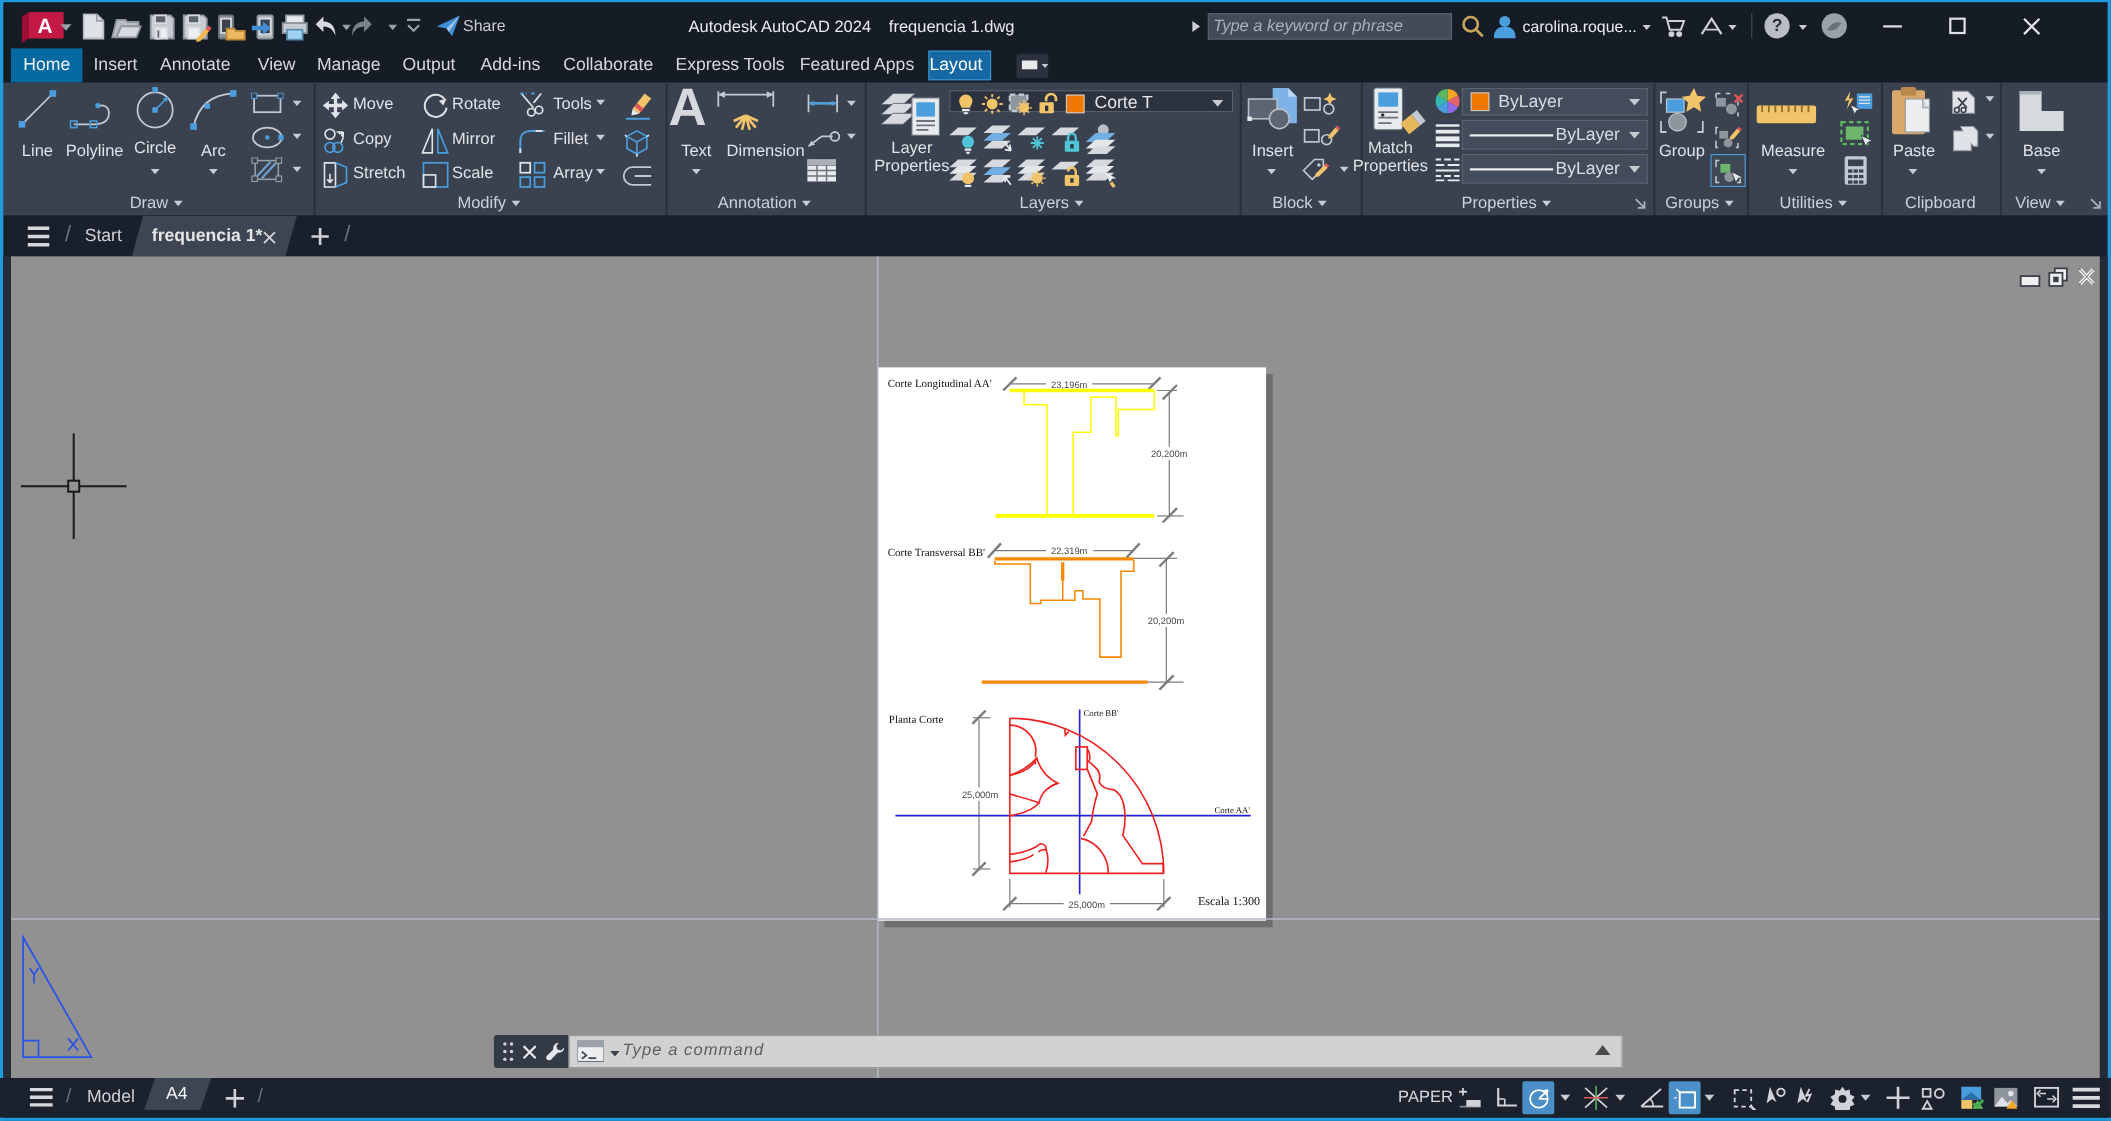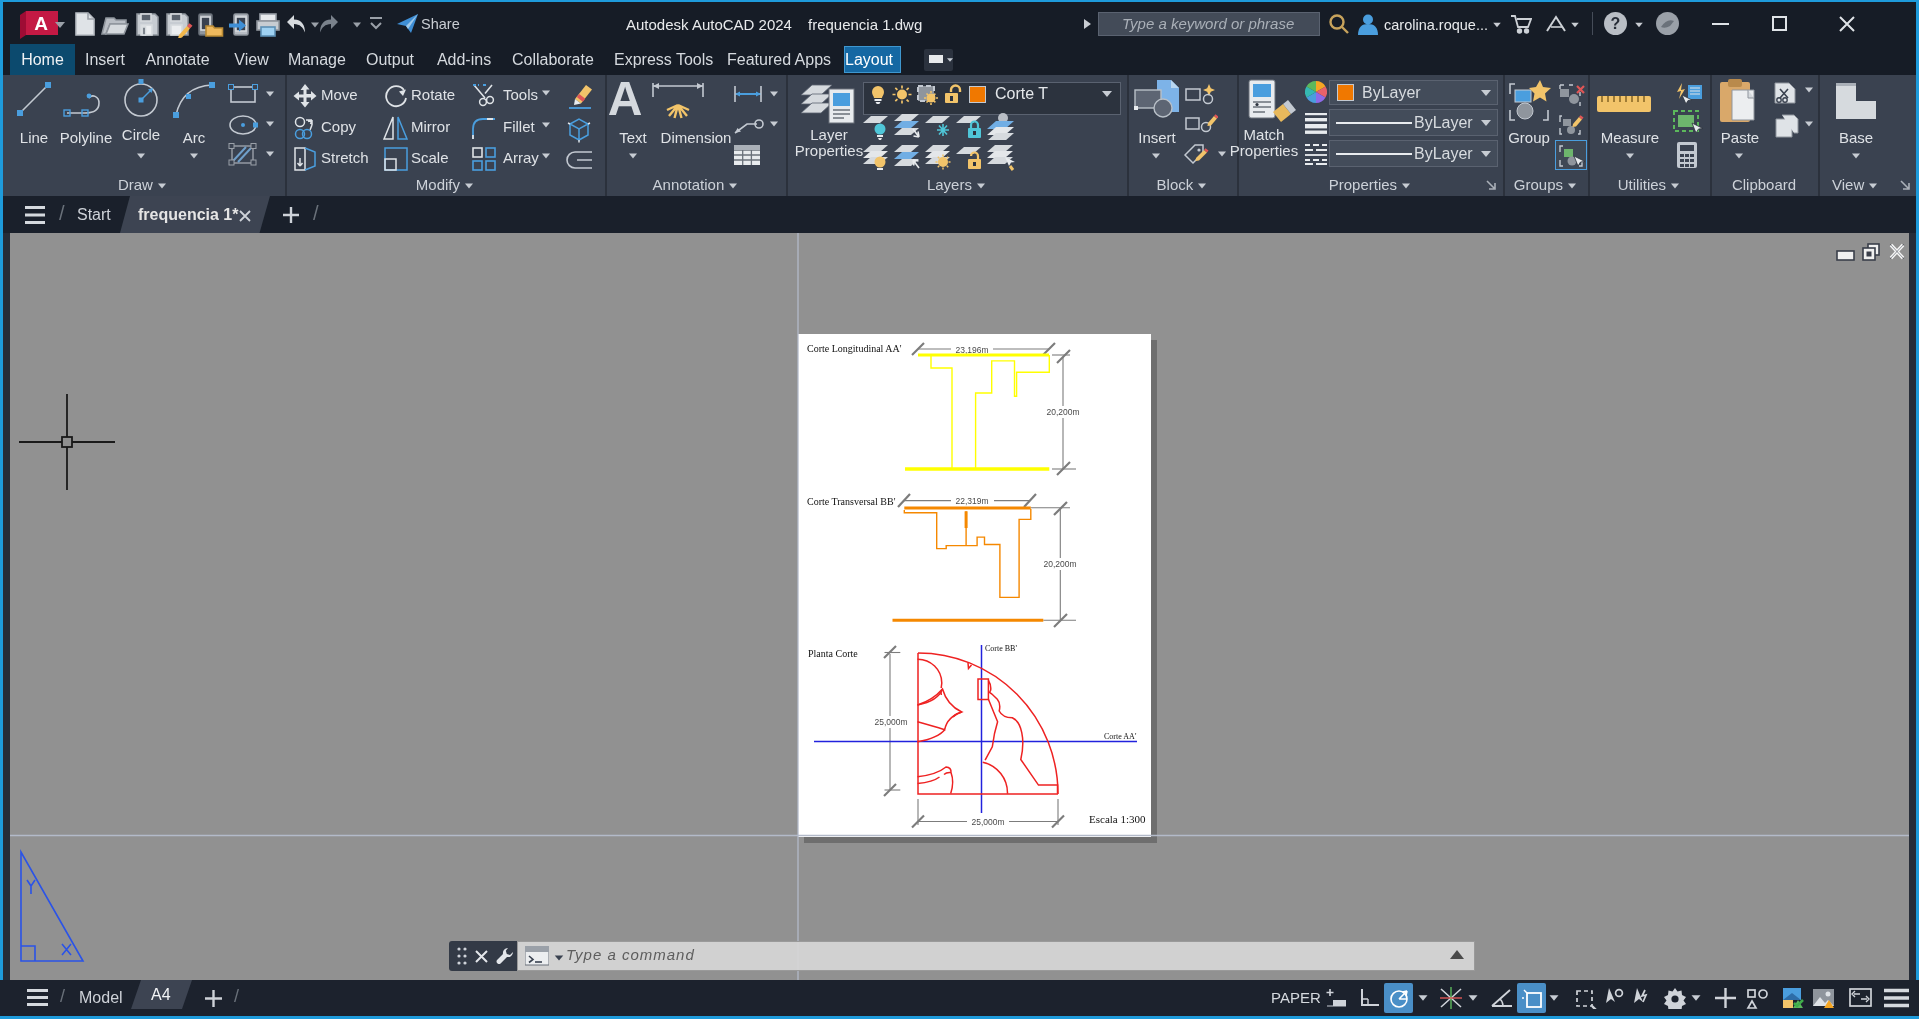--- a/index.html
+++ b/index.html
@@ -8,21 +8,21 @@
   #win { position:absolute; left:0; top:0; width:1919px; height:1019px; background:#161c26; }
   .abs { position:absolute; }
 
   
   #titlebar { position:absolute; left:0; top:0; width:1919px; height:44px; background:#161c26; border-top:2px solid #1e9bdb; }
   #titlebar .ttl { position:absolute; top:14px; color:#e8eaec; font-size:15px; white-space:nowrap; }
 
   
   #tabrow { position:absolute; left:0; top:44px; width:1919px; height:31px; background:#161c26; }
   .rtab { position:absolute; top:0; height:31px; line-height:31px; color:#d5d9de; font-size:16px; text-align:center; white-space:nowrap; }
-  .rtab.active { background:#0c4a6e; color:#f0f2f4; }
+  .rtab.active { background:#0369a1; color:#f0f2f4; }
   #layoutbtn { position:absolute; top:2px; height:27px; line-height:26px; background:#1568a3; border:1px solid #3f97cf; color:#fff; font-size:16px; text-align:left; }
 
   
   #ribbon { position:absolute; left:0; top:75px; width:1919px; height:121px; background:#3a4250; }
   .psep { position:absolute; top:0; width:2px; height:121px; background:#2b313c; }
   .plabel { position:absolute; top:101px; width:100%; font-size:15px; color:#ccd1d8; text-align:center; }
   .biglabel { font-size:15px; color:#dfe2e6; text-align:center; }
   .rowlabel { font-size:15px; color:#dfe2e6; }
   .caret { display:inline-block; width:0; height:0; border-left:5px solid transparent; border-right:5px solid transparent; border-top:6px solid #c7ccd3; vertical-align:middle; }
 
@@ -108,21 +108,21 @@
         <path d="M10,13 L22,1 L12,16 Z" fill="#9fc9ea"></path>
       </svg>
     <span class="ttl" style="left:421px;color:#c9cdd3;font-size:14.5px">Share</span>
 
     <span class="ttl" style="left:626px">Autodesk AutoCAD 2024</span>
     <span class="ttl" style="left:808px">frequencia 1.dwg</span>
 
     <svg class="abs" style="left:1082px;top:16px" width="10" height="12">
         <path d="M2,1 l7,5 -7,5 z" fill="#c9cdd3"></path>
       </svg>
-    <div class="abs" style="left:1098px;top:10px;width:222px;height:24px;background:#434b58;border:1px solid #5a6270;color:#aab0b8;font-style:italic;font-size:15px;line-height:22px;padding-left:23px">Type a keyword or phrase</div>
+    <div class="abs" style="left:1098px;top:10px;width:222px;height:24px;background:#434b58;border:1px solid #5a6270;color:#aab0b8;font-style:italic;font-size:15px;line-height:22px;padding-left:4px">Type a keyword or phrase</div>
     <svg class="abs" style="left:1328px;top:11px" width="22" height="22" fill="none" stroke="#c8a35c" stroke-width="2.4">
         <circle cx="9" cy="9" r="6.5"></circle>
         <path d="M14,14 l6,6"></path>
       </svg>
     <svg class="abs" style="left:1358px;top:11px" width="20" height="22">
         <circle cx="10" cy="6.5" r="5" fill="#4a9ede"></circle>
         <path d="M0,22 c0,-8 4,-11 10,-11 c6,0 10,3 10,11 z" fill="#4a9ede"></path>
       </svg>
     <span class="ttl" style="left:1384px;font-size:14.5px;top:15px">carolina.roque...</span>
     <span class="caret abs" style="left:1492px;top:20px;border-top-color:#c9cdd3;transform:scale(0.75)"></span>
@@ -352,21 +352,21 @@
             <path d="M1,16 l11,-10 h20 l-11,10 z"></path>
             <path d="M1,25 l11,-10 h20 l-11,10 z"></path>
             <path d="M1,34 l11,-10 h20 l-11,10 z"></path>
           </g>
         <rect x="29" y="10" width="25" height="34" fill="#e8ebee" stroke="#6a717a"></rect>
           <rect x="33" y="14" width="17" height="13" fill="#4a9ede"></rect>
           <path d="M33,31 h17 M33,35 h17 M33,39 h11" stroke="#6a717a" stroke-width="1.6"></path>
       </svg>
       <div class="biglabel abs" style="left:0px;top:52px;width:86px;line-height:16px">Layer<br>Properties</div>
 
-      <div class="abs" style="left:77px;top:7px;width:258px;height:33px;background:#2c333e;border:1px solid #5a6270">
+      <div class="abs" style="left:77px;top:7px;width:258px;height:20px;background:#2c333e;border:1px solid #5a6270">
         <svg class="abs" style="left:5px;top:2px" width="18" height="19">
             <path d="M9,1 a6,6 0 0 1 6,6 c0,3 -2,4 -2,6 h-8 c0,-2 -2,-3 -2,-6 a6,6 0 0 1 6,-6z" fill="#f2c46a"></path>
             <rect x="5.5" y="14" width="7" height="2" fill="#e8ebee"></rect>
             <path d="M6.5,17 h5 l-1.2,2 h-2.6z" fill="#e8ebee"></path>
           </svg>
         <svg class="abs" style="left:28px;top:2px" width="20" height="19">
             <circle cx="10" cy="9.5" r="5" fill="#f2c46a"></circle>
             <g stroke="#f2c46a" stroke-width="1.7">
               <path d="M10,0.5 v3 M10,15.5 v3 M0.5,9.5 h3 M16.5,9.5 h3 M3.3,2.8 l2.1,2.1 M14.6,14.6 l2.1,2.1 M3.3,16.2 l2.1,-2.1 M14.6,4.9 l2.1,-2.1"></path>
             </g>

